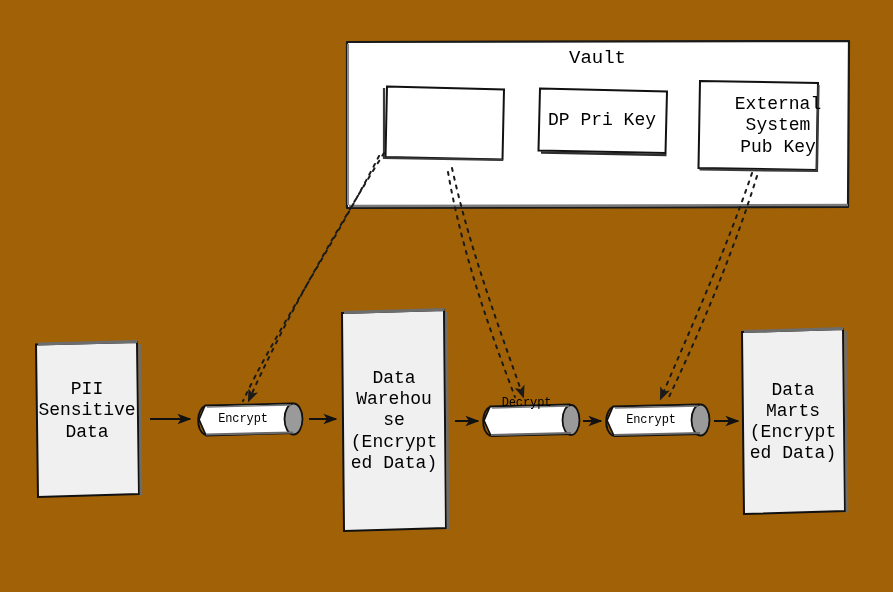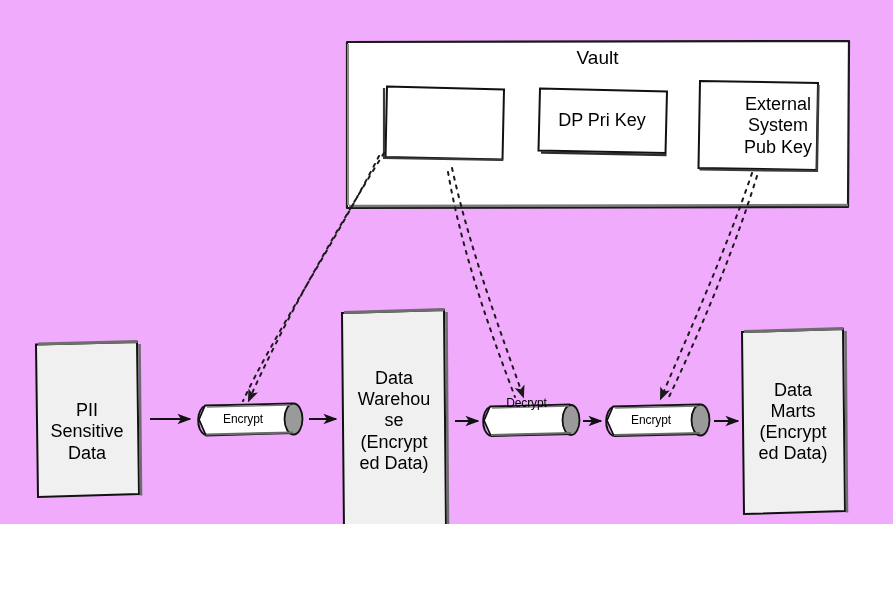--- a/index.html
+++ b/index.html
@@ -8,23 +8,24 @@
     padding: 0;
     background: #ffffff;
   }
   body {
     font-family: "Liberation Sans", sans-serif;
     color: #000000;
   }
   #canvas {
     position: relative;
     width: 893px;
-    height: 524px;
-    background: #f0abfc;
+    height: 592px;
+    background: #a16207;
     overflow: hidden;
+    font-family: Liberation Mono, monospace;
   }
   #vector-layer {
     position: absolute;
     left: 0;
     top: 0;
     width: 893px;
     height: 592px;
   }
 
   
@@ -54,21 +55,21 @@
   .kb-enc   { left: 384px; top: 88px;  width: 120px; height: 70px; }
   .kb-dppri { left: 539px; top: 90px;  width: 126px; height: 62px; }
   .kb-extpub{ left: 698px; top: 82px;  width: 120px; height: 88px; margin-left: 20px; }
 
   .docbox-label {
     font-size: 18px;
     display: flex;
     align-items: center;
     justify-content: center;
   }
-  .doc-pii   { left: 37px;  top: 356px; width: 100px; height: 152px; }
+  .doc-pii   { left: 37px;  top: 335px; width: 100px; height: 152px; }
   .doc-dw    { left: 343px; top: 312px; width: 102px; height: 218px; }
   .doc-dm    { left: 743px; top: 331px; width: 100px; height: 182px; }
 
   .cyl-label {
     font-size: 12px;
     display: flex;
     align-items: center;
     justify-content: center;
     letter-spacing: -0.1px;
   }

